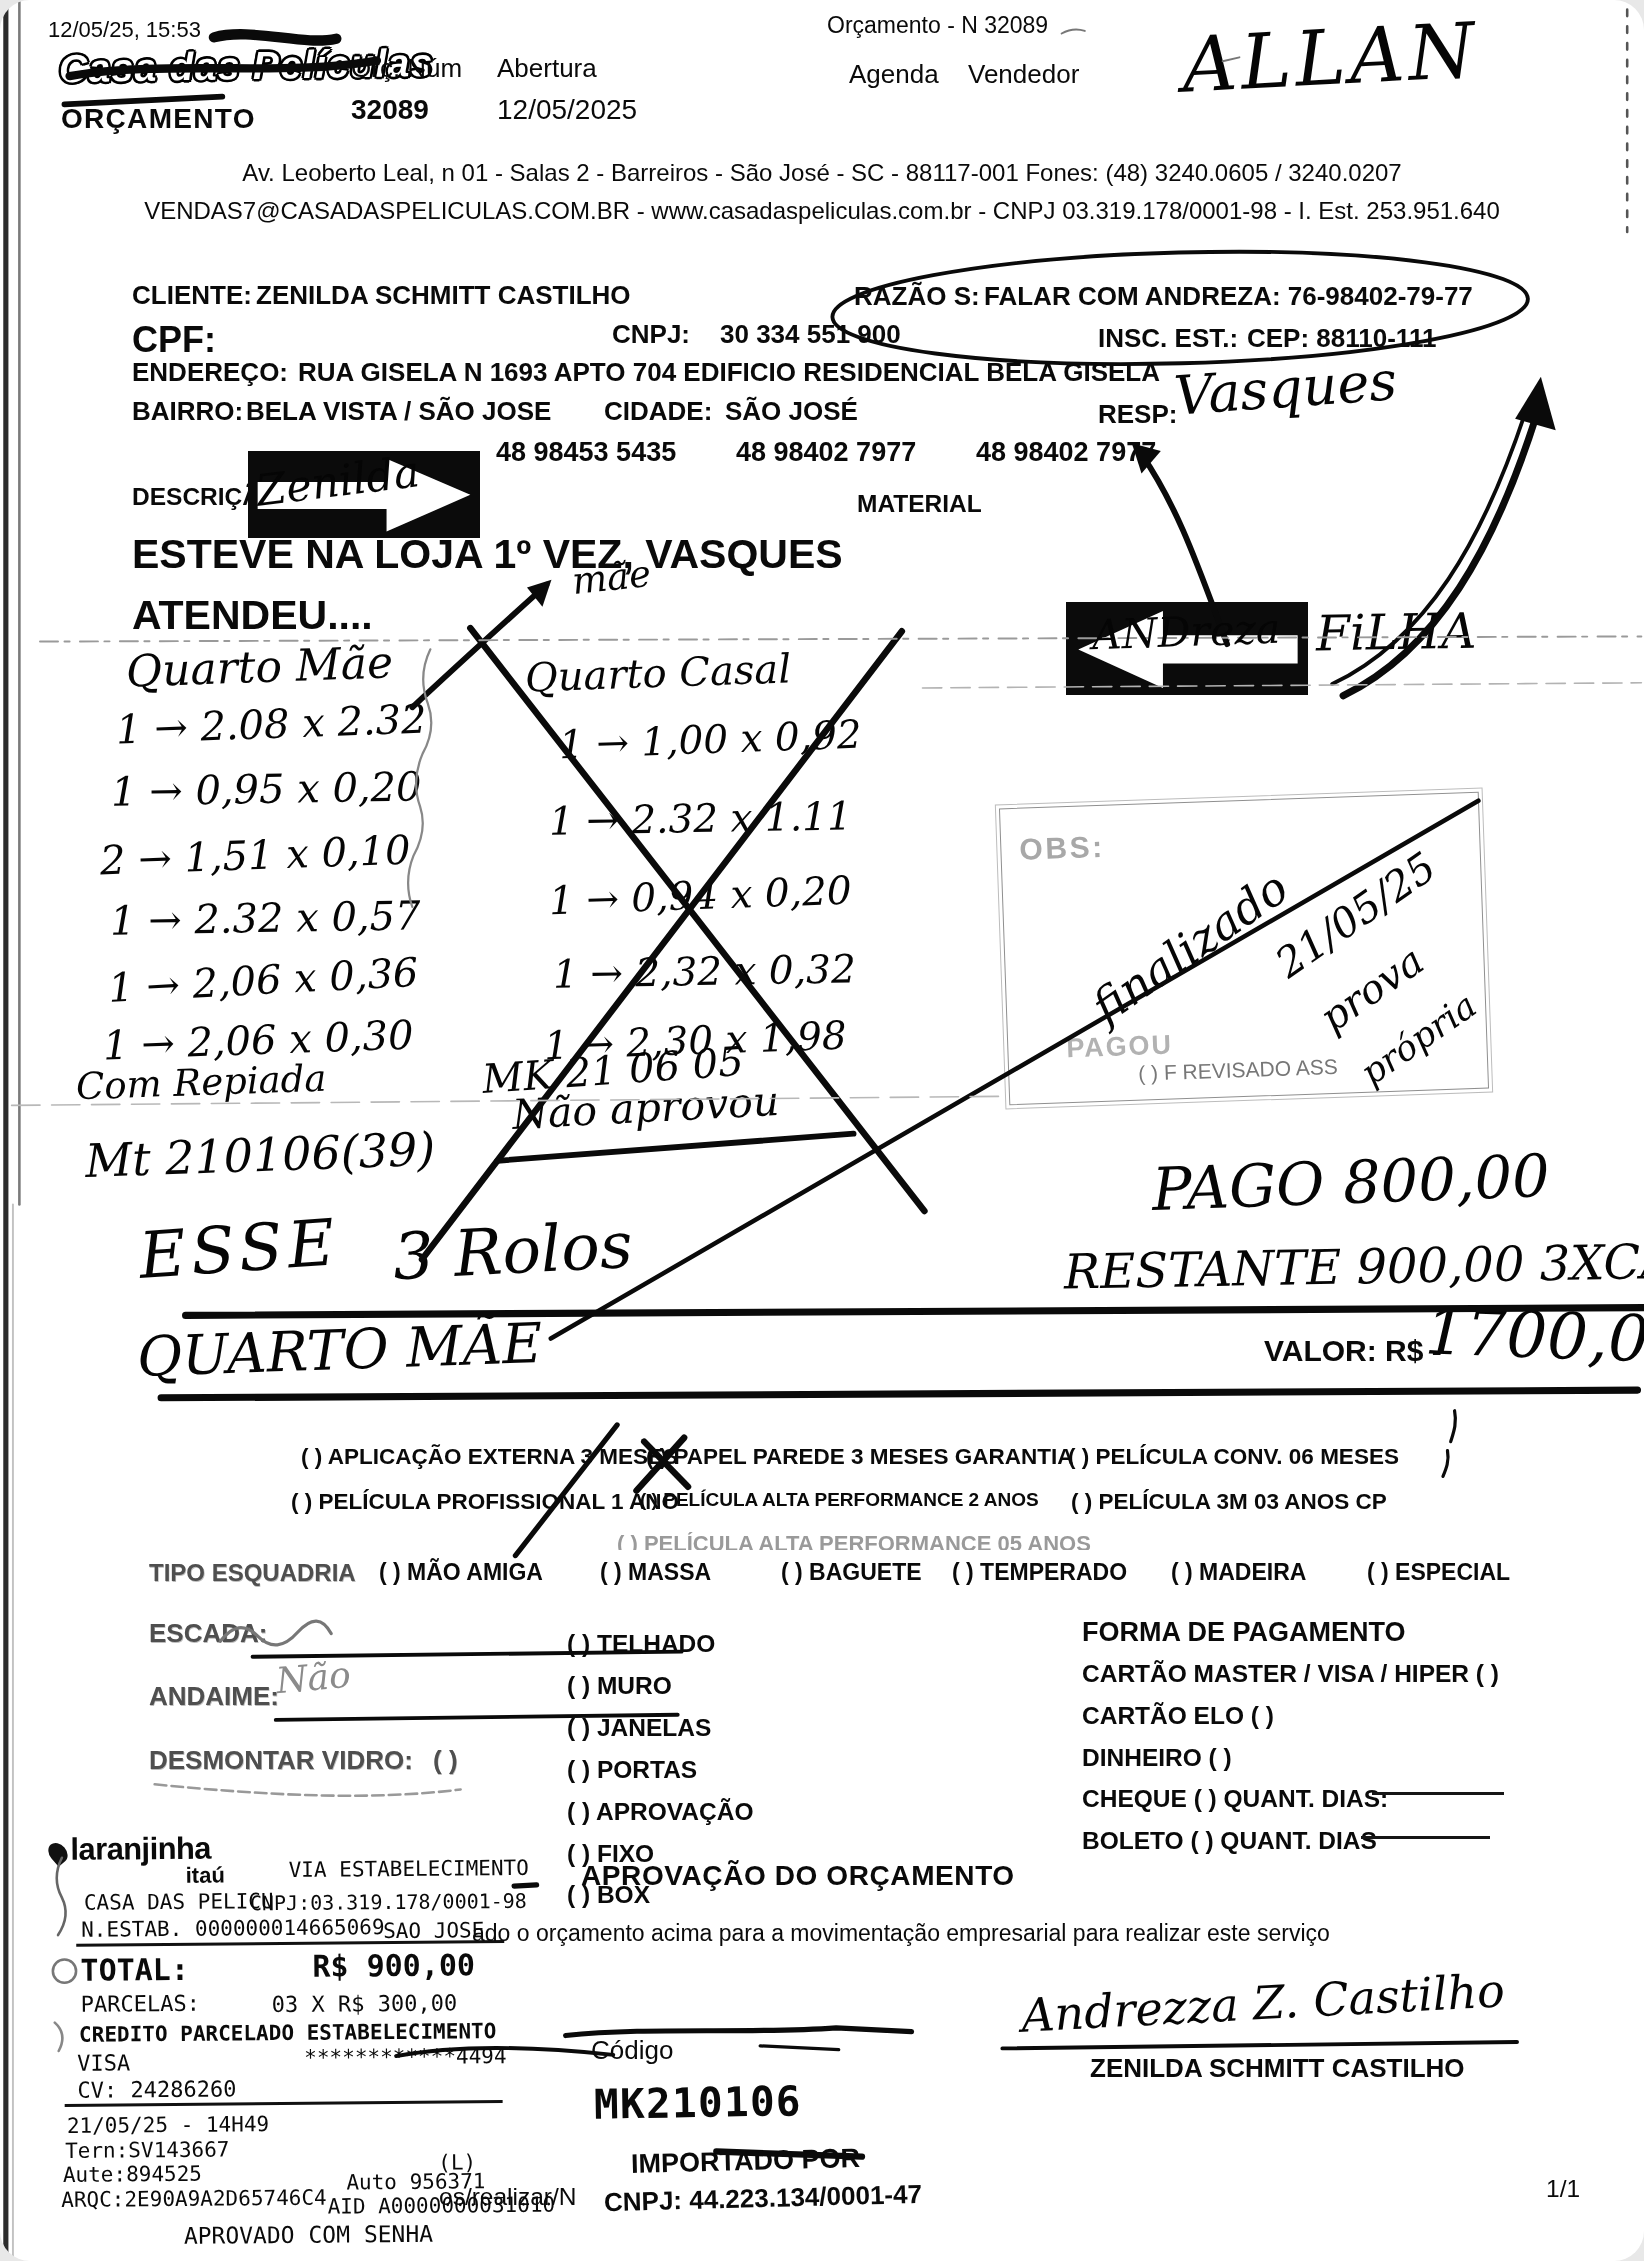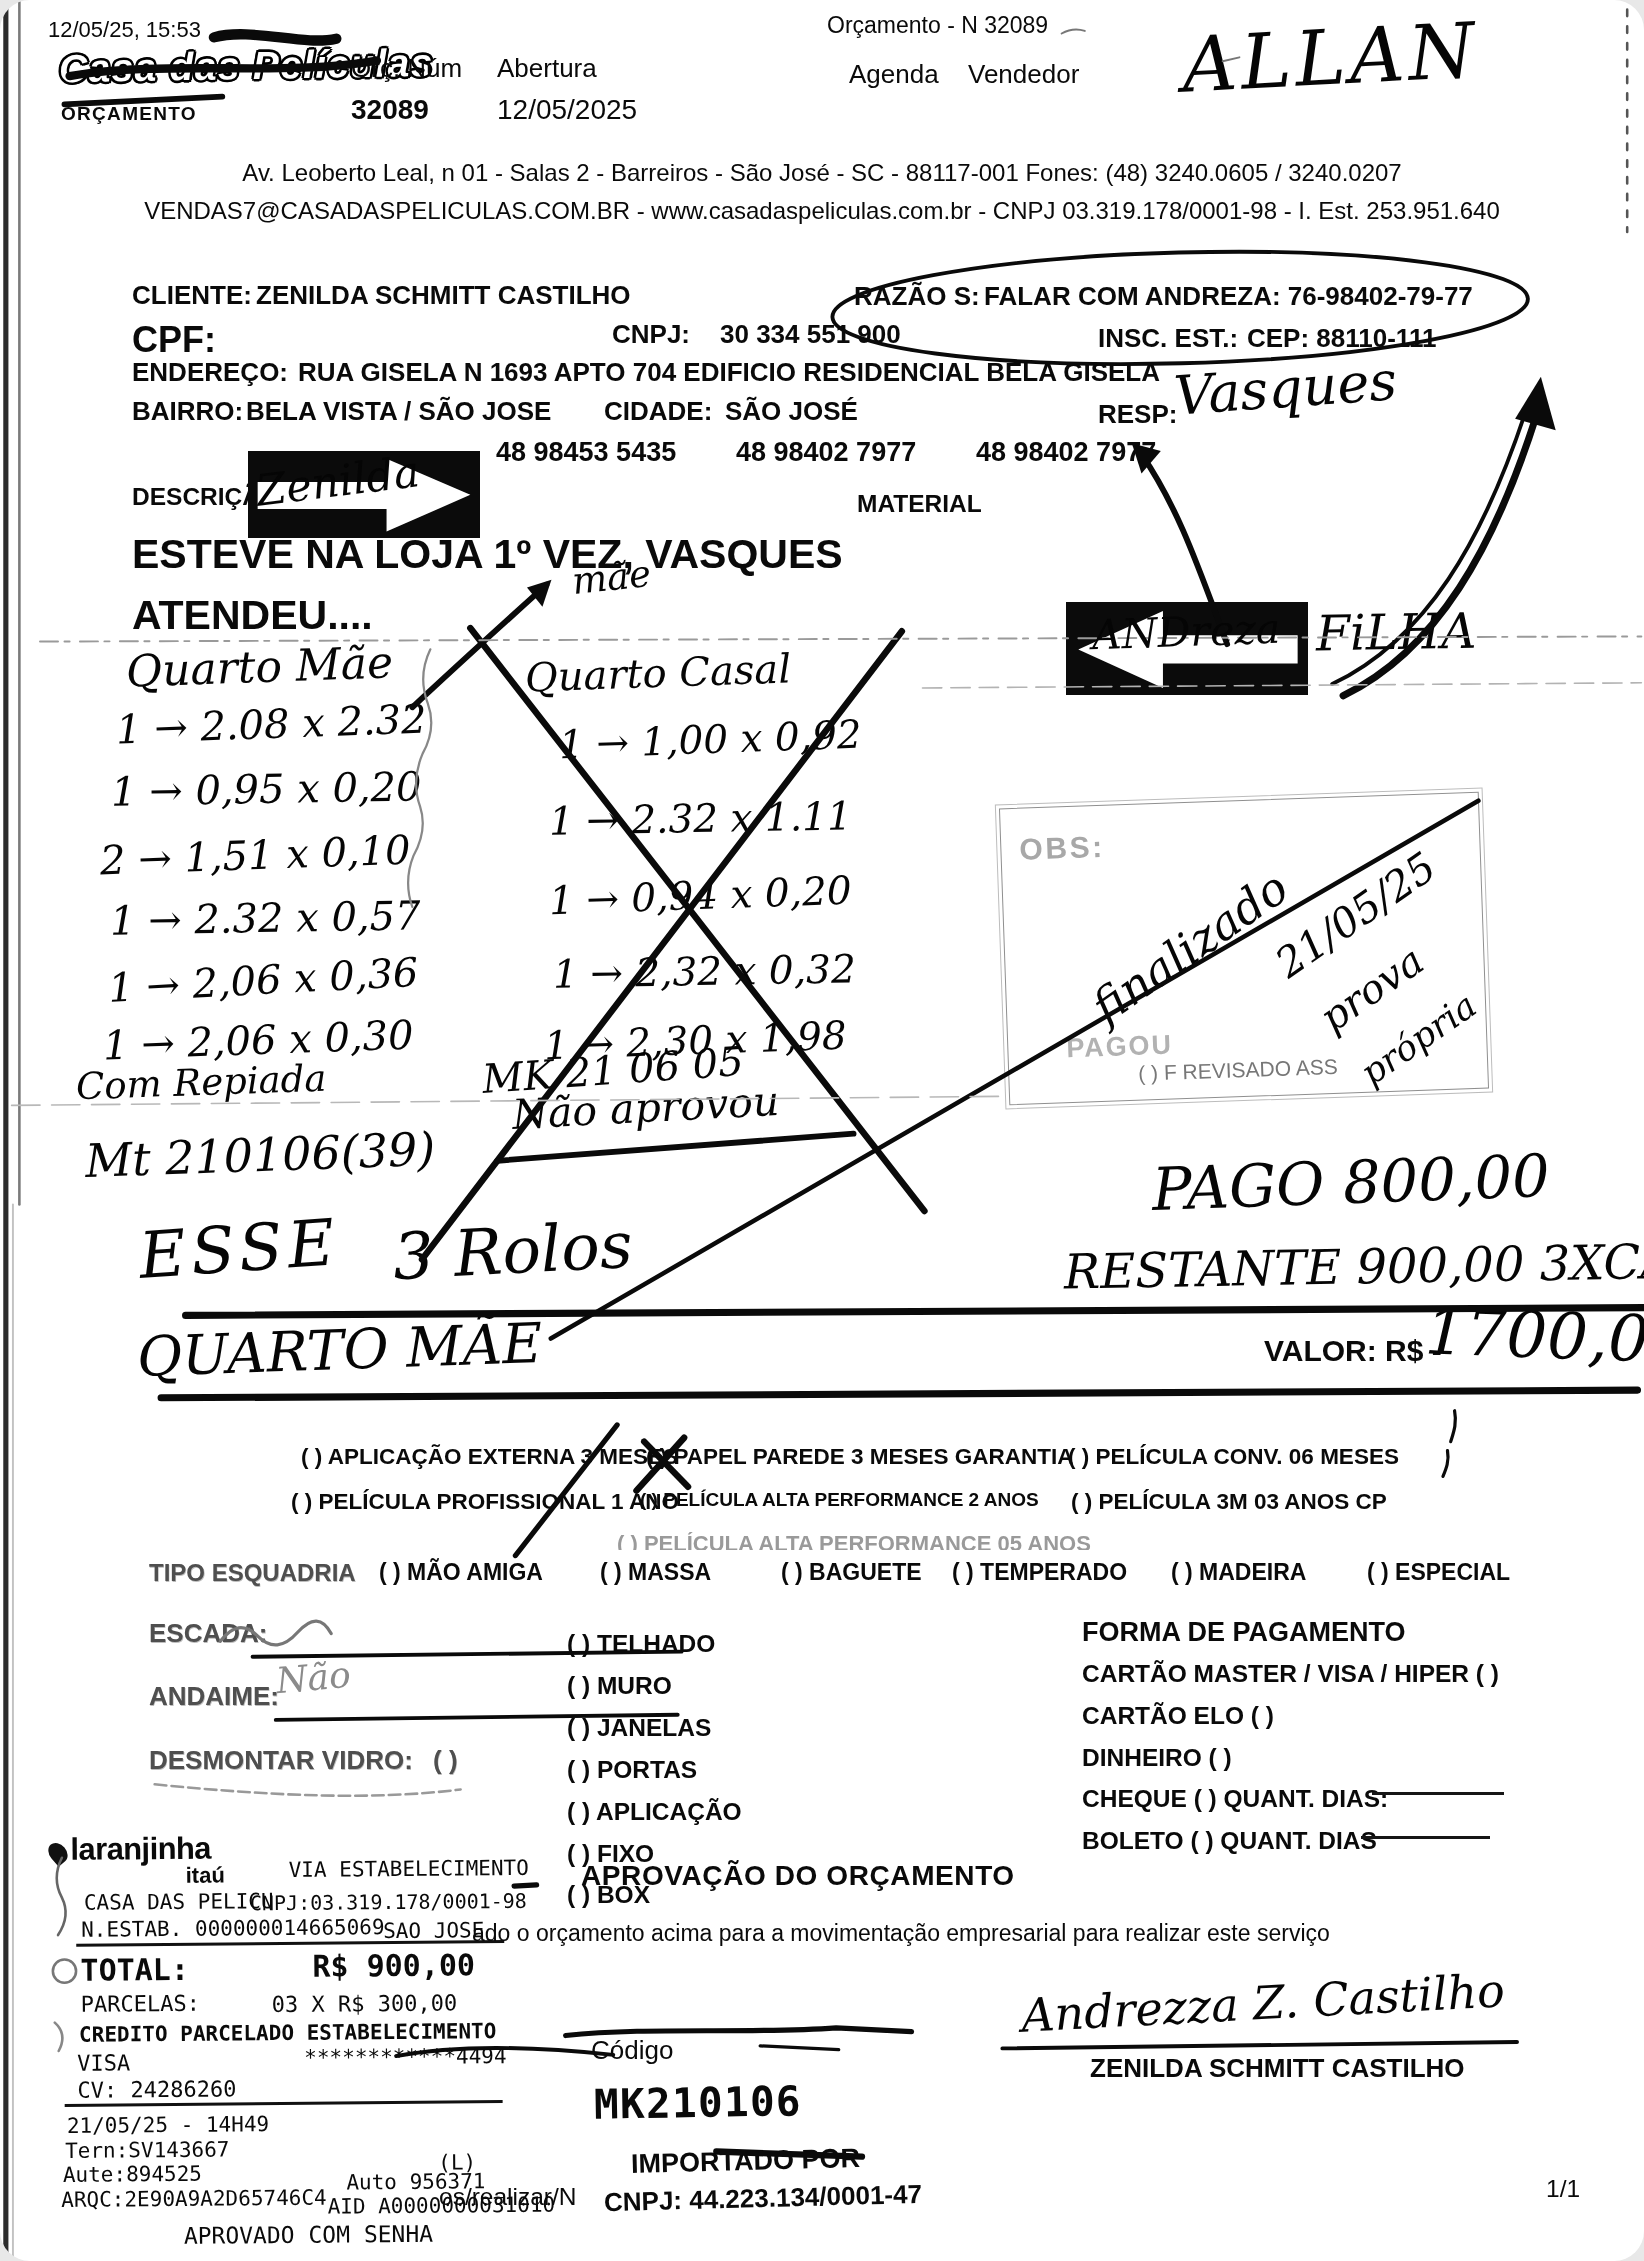--- a/index.html
+++ b/index.html
@@ -23,21 +23,21 @@
 </style>
 </head>
 <body>
 
 <div class="page">
 
   <div class="a" style="left:48px;top:18px;font-size:22px;">12/05/25, 15:53</div>
   <div class="a" style="left:827px;top:13px;font-size:23px;">Orçamento - N 32089</div>
 
   <div class="a logo" style="left:59px;top:46px;font-size:39px;transform:rotate(-1deg);">Casa das Películas</div>
-  <div class="a b" style="left:61px;top:104px;font-size:19px;letter-spacing:1.3px;">ORÇAMENTO</div>
+  <div class="a b" style="left:61px;top:104px;font-size:28px;letter-spacing:1.3px;">ORÇAMENTO</div>
   <div class="a" style="left:351px;top:55px;font-size:26px;">Orç. Núm</div>
   <div class="a b" style="left:351px;top:95px;font-size:28px;">32089</div>
   <div class="a" style="left:497px;top:55px;font-size:26px;">Abertura</div>
   <div class="a" style="left:497px;top:95px;font-size:28px;">12/05/2025</div>
   <div class="a" style="left:849px;top:61px;font-size:26px;">Agenda</div>
   <div class="a" style="left:968px;top:61px;font-size:26px;">Vendedor</div>
   <div class="a hw" style="left:1182px;top:18px;font-size:76px;letter-spacing:3.9px;transform:rotate(-3deg);">ALLAN</div>
   <div class="a center" style="left:129px;top:160px;width:1386px;font-size:24px;">Av. Leoberto Leal, n 01 - Salas 2 - Barreiros - São José - SC - 88117-001 Fones: (48) 3240.0605 / 3240.0207</div>
   <div class="a center" style="left:129px;top:198px;width:1386px;font-size:24px;">VENDAS7@CASADASPELICULAS.COM.BR - www.casadaspeliculas.com.br - CNPJ 03.319.178/0001-98 - I. Est. 253.951.640</div>
 
@@ -141,21 +141,21 @@
   <div class="a b deg" style="left:149px;top:1620px;font-size:26px;">ESCADA:</div>
   <div class="a b deg" style="left:149px;top:1683px;font-size:26px;">ANDAIME:</div>
   <div class="a hw" style="left:276px;top:1659px;font-size:36px;color:#8b8b8b;transform:rotate(-5deg);">Não</div>
   <div class="a b deg" style="left:149px;top:1747px;font-size:26px;">DESMONTAR VIDRO:</div>
   <div class="a b deg" style="left:433px;top:1747px;font-size:26px;">( )</div>
 
   <div class="a b" style="left:567px;top:1631px;font-size:24.5px;">( ) TELHADO</div>
   <div class="a b" style="left:567px;top:1673px;font-size:24.5px;">( ) MURO</div>
   <div class="a b" style="left:567px;top:1715px;font-size:24.5px;">( ) JANELAS</div>
   <div class="a b" style="left:567px;top:1757px;font-size:24.5px;">( ) PORTAS</div>
-  <div class="a b" style="left:567px;top:1799px;font-size:24.5px;">( ) APLICAÇÃO</div>
+  <div class="a b" style="left:567px;top:1799px;font-size:24.5px;">( ) APROVAÇÃO</div>
   <div class="a b" style="left:567px;top:1841px;font-size:24.5px;">( ) FIXO</div>
   <div class="a b" style="left:567px;top:1882px;font-size:24.5px;">( ) BOX</div>
 
   <div class="a b" style="left:1082px;top:1618px;font-size:27px;">FORMA DE PAGAMENTO</div>
   <div class="a b" style="left:1082px;top:1661px;font-size:24.5px;">CARTÃO MASTER / VISA / HIPER  (  )</div>
   <div class="a b" style="left:1082px;top:1703px;font-size:24.5px;">CARTÃO ELO  (  )</div>
   <div class="a b" style="left:1082px;top:1745px;font-size:24.5px;">DINHEIRO  (  )</div>
   <div class="a b" style="left:1082px;top:1786px;font-size:24.5px;">CHEQUE  (  )  QUANT. DIAS:</div>
   <div class="a b" style="left:1082px;top:1828px;font-size:24.5px;">BOLETO  (  )  QUANT. DIAS</div>
   <div class="blank" style="left:1372px;top:1792px;width:132px;"></div>

